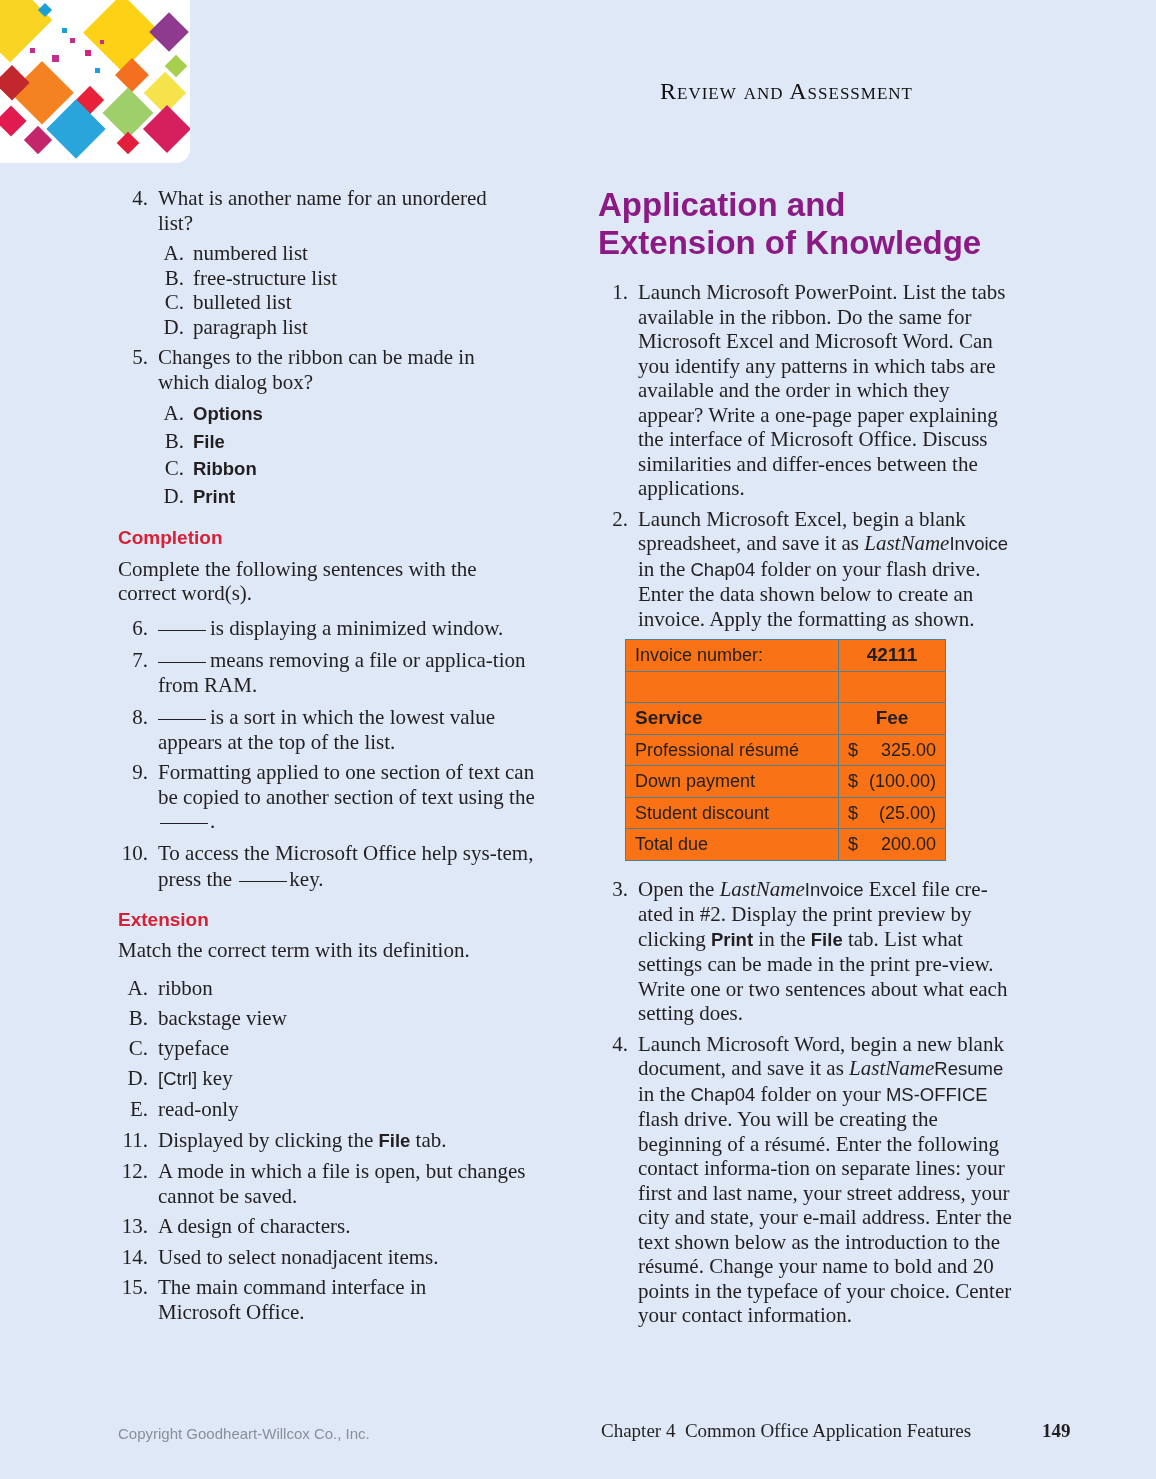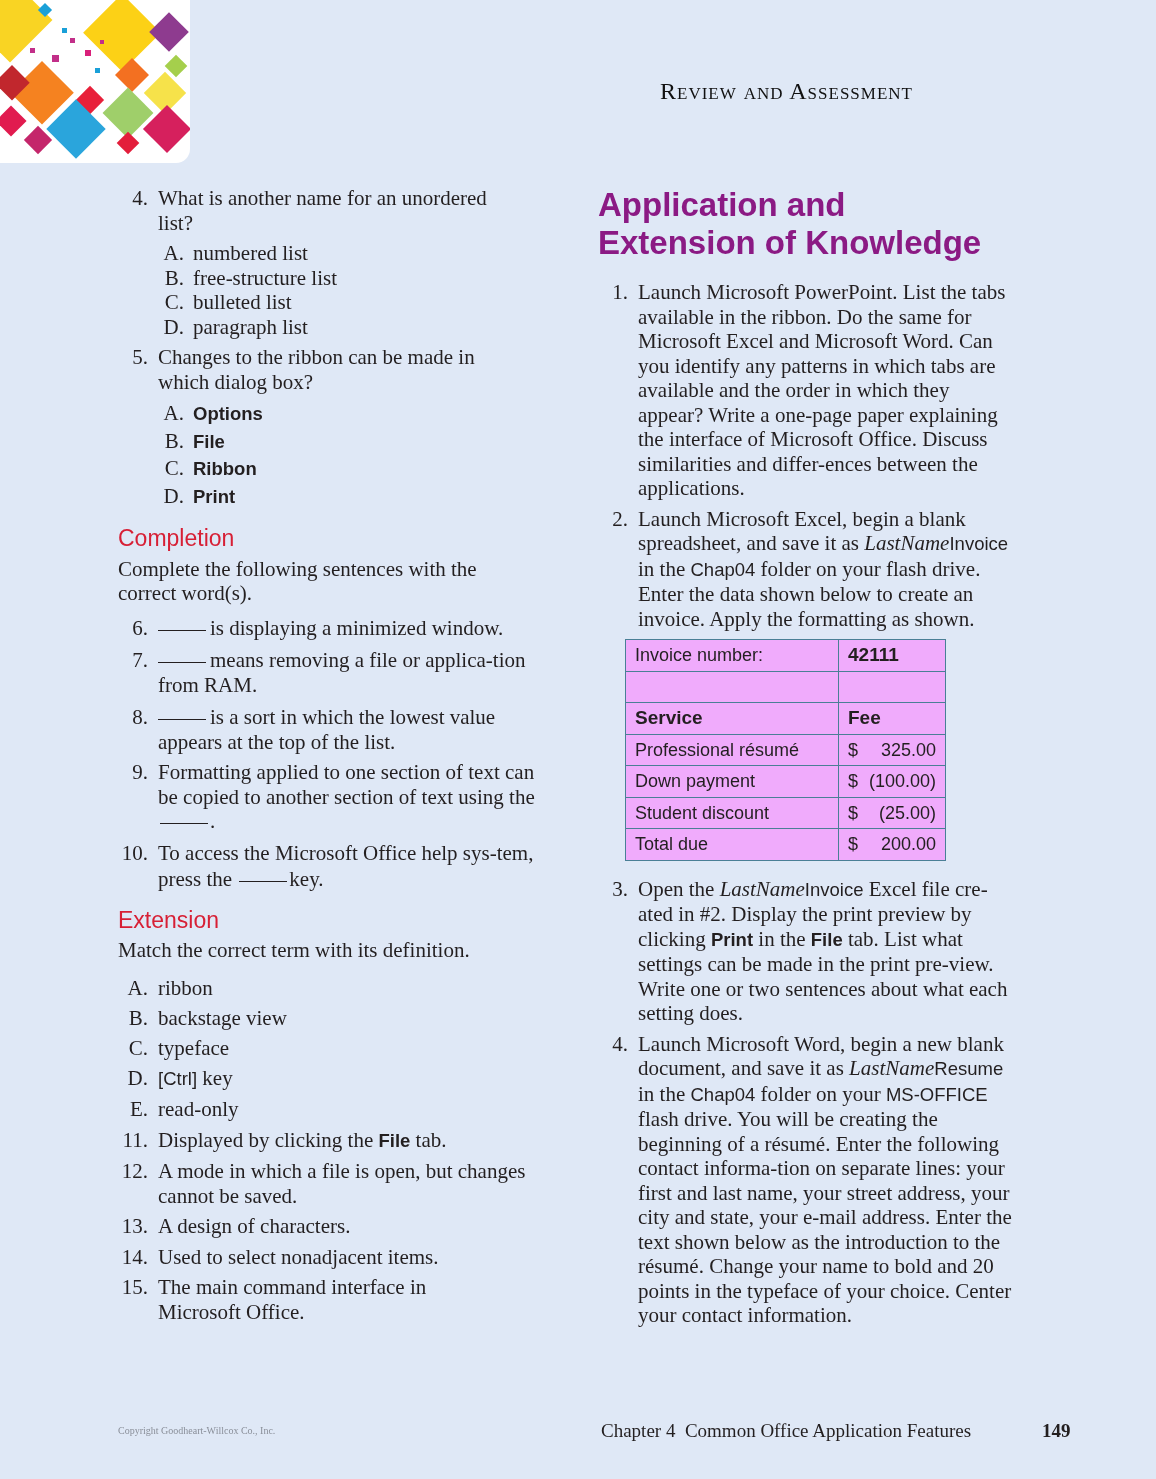--- a/index.html
+++ b/index.html
@@ -23,49 +23,49 @@
   .col-left { left: 118px; top: 186px; width: 420px; }
   .col-right { left: 566px; top: 186px; width: 420px; margin-left: 32px; }
   .serif { font-family: "Liberation Serif", serif; font-size: 21px; line-height: 24.5px; }
   .q { position: relative; padding-left: 40px; margin-bottom: 6px; }
   .q .num { position: absolute; left: 0; width: 30px; text-align: right; }
   .opt { position: relative; padding-left: 75px; }
   .opt .ol { position: absolute; left: 40px; width: 26px; text-align: right; }
   .sans-bold { font-family: "Liberation Sans", sans-serif; font-weight: bold; font-size: 18.5px; }
   .sans { font-family: "Liberation Sans", sans-serif; font-size: 18.5px; }
   .sec-head {
-    font-family: "Liberation Sans", sans-serif; font-weight: normal; font-size: 23px;
+    font-family: "Liberation Sans", sans-serif; font-weight: bold; font-size: 19px;
     color: #d71f35; margin: 16px 0 6px 0;
   }
   .intro { margin-bottom: 10px; }
   .blank { display: inline-block; width: 48px; border-bottom: 1px solid #231f20; height: 0; vertical-align: 4px; margin-right: 4px; }
   .blank.inline { margin: 0 2px; }
   .m-opt { position: relative; padding-left: 40px; }
   .m-opt .ol { position: absolute; left: 0; width: 30px; text-align: right; }
   .big-head {
     font-family: "Liberation Sans", sans-serif; font-weight: bold; font-size: 33px; line-height: 38px;
     color: #8b1a84; margin: 0 0 18px 0;
   }
   .r-q { position: relative; padding-left: 40px; margin-bottom: 6px; }
   .r-q .num { position: absolute; left: 0; width: 30px; text-align: right; }
   .it { font-style: italic; }
   table.invoice {
-    border-collapse: collapse; margin: 8px 0 16px 27px; background: #f0abfc;
+    border-collapse: collapse; margin: 8px 0 16px 27px; background: #f97316;
     font-family: "Liberation Sans", sans-serif; font-size: 18px;
   }
   table.invoice td {
     border: 1.5px solid #4a7f96; height: 30.5px; padding: 0 9px; vertical-align: middle;
   }
   table.invoice td.c1 { width: 194px; }
-  table.invoice td.c2 { width: 88px; }
+  table.invoice td.c2 { width: 88px; text-align: center; }
   table.invoice .b { font-weight: bold; font-size: 19px; }
   .fee { display: flex; justify-content: space-between; }
   .footer-copy {
     position: absolute; left: 118px; top: 1425px;
-    font-family: Liberation Serif, serif; font-size: 10px; color: #8a8f99;
+    font-family: Liberation Sans, sans-serif; font-size: 15px; color: #8a8f99;
   }
   .footer-chapter {
     position: absolute; left: 601px; top: 1420px;
     font-family: "Liberation Serif", serif; font-size: 19px; color: #231f20;
   }
   .footer-page {
     position: absolute; left: 1042px; top: 1420px;
     font-family: "Liberation Serif", serif; font-size: 19px; font-weight: bold; color: #231f20;
   }
 </style>

